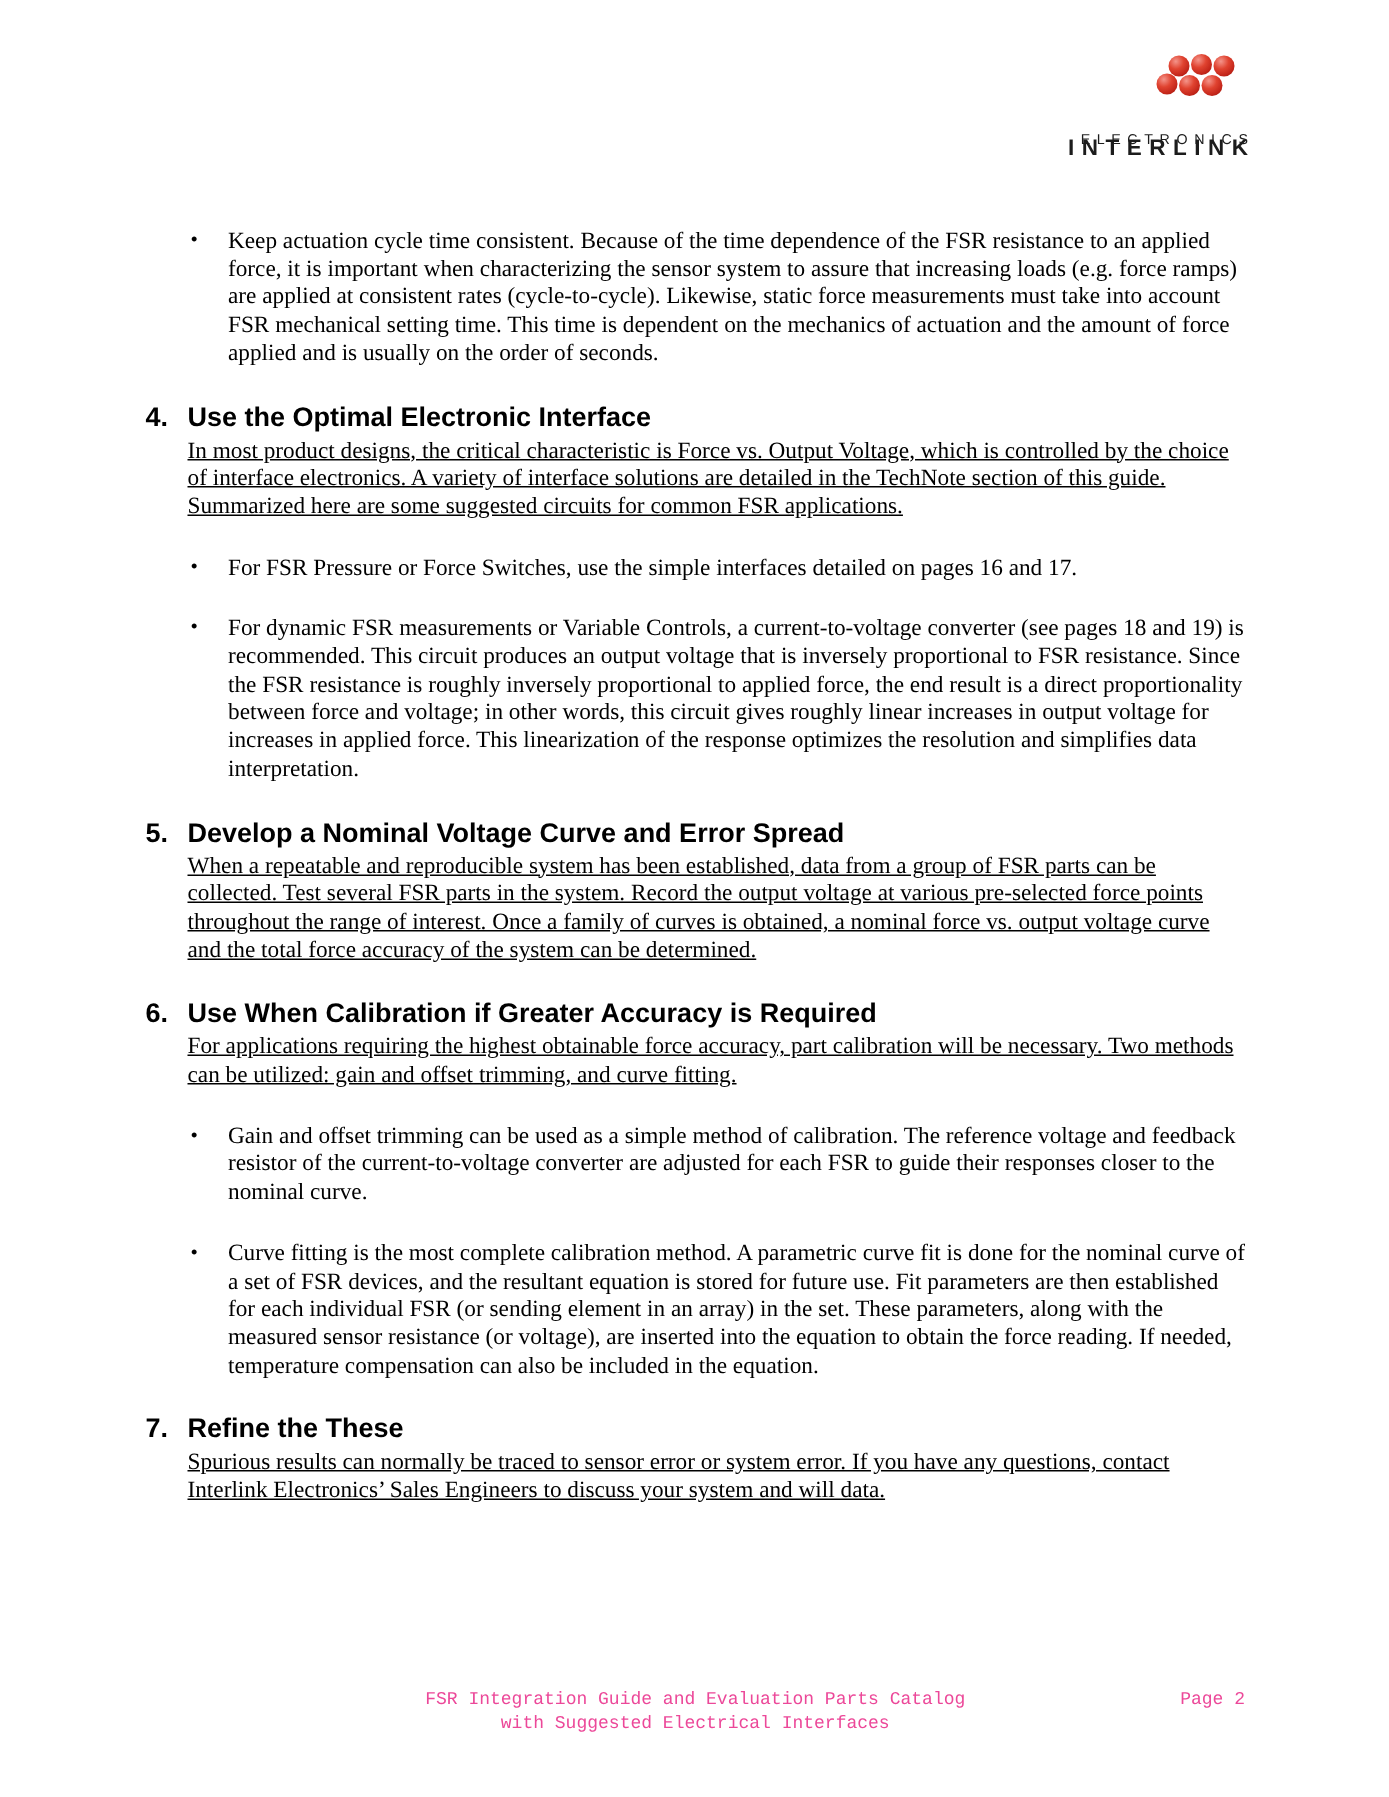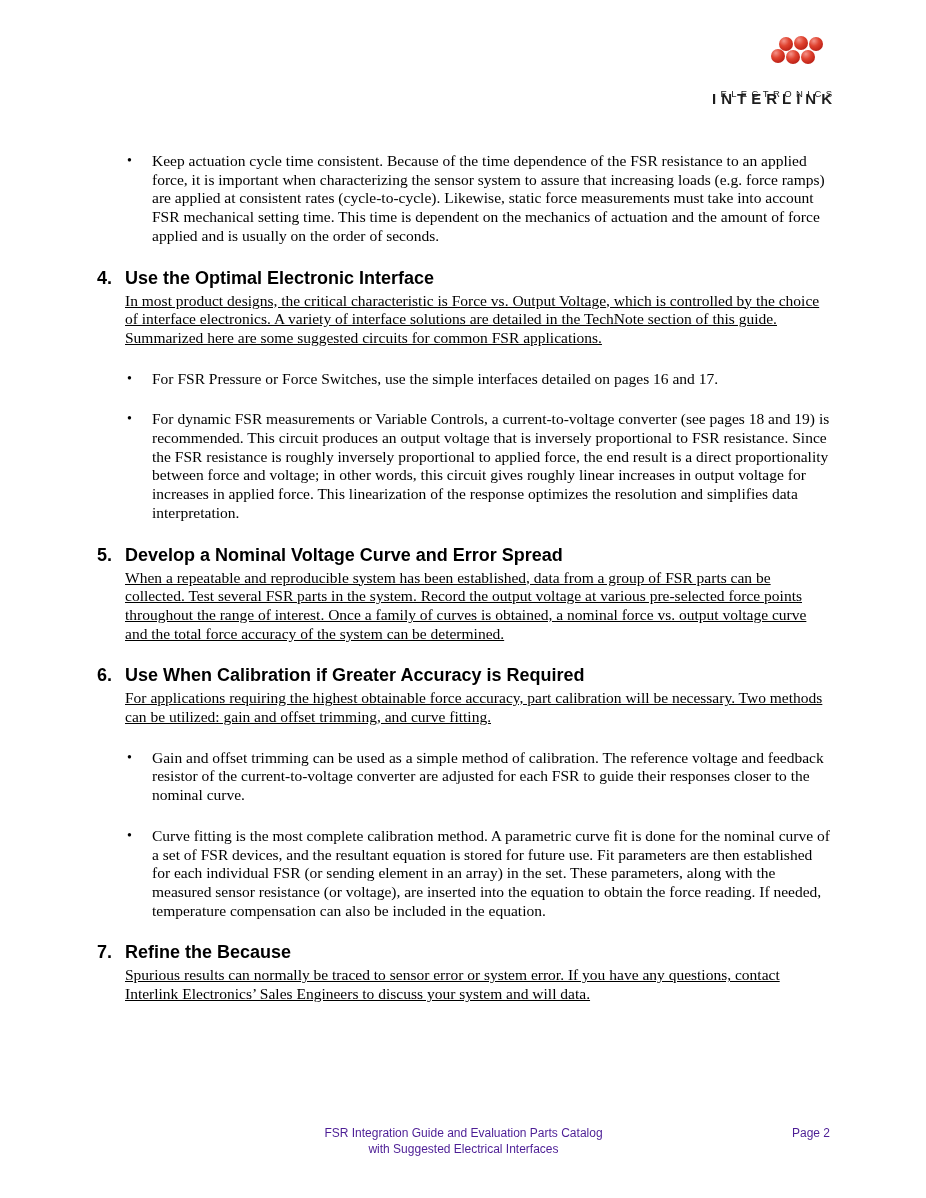--- a/index.html
+++ b/index.html
@@ -59,22 +59,22 @@
     font-weight:bold; font-size:18px; line-height:20px; color:#000;
   }
   .heading .num { width:28px; flex-shrink:0; }
   .heading .title { flex:1; }
   .section > p { margin:1px 0 22px 28px;text-decoration:underline; }
   .section:first-of-type .heading { margin-top:0; }
 
   
   .footer {
     position:absolute; left:97px; right:96px; top:1125px;
-    font-family:Liberation Sans, sans-serif;
-    font-size:12px; line-height:16px; color:#4c1d95;
+    font-family:Liberation Mono, monospace;
+    font-size:12px; line-height:16px; color:#ec4899;
   }
   .footer-center { text-align:center; }
   .page-num { position:absolute; right:0; top:0; }
 </style>
 </head>
 <body>
 
 <div class="page">
 
   <div class="logo">
@@ -139,21 +139,21 @@
         <li>
           <span class="bullet-glyph">•</span>
           <span class="btext">Curve fitting is the most complete calibration method.  A parametric curve fit is done for the nominal curve of a set of FSR devices, and the resultant equation is stored for future use.  Fit parameters are then established for each individual FSR (or sending element in an array) in the set.  These parameters, along with the measured sensor resistance (or voltage), are inserted into the equation to obtain the force reading.  If needed, temperature compensation can also be included in the equation.</span>
         </li>
       </ul>
     </div>
 
     <div class="section">
       <div class="heading">
         <span class="num">7.</span>
-        <span class="title">Refine the Because</span>
+        <span class="title">Refine the These</span>
       </div>
       <p>Spurious results can normally be traced to sensor error or system error.  If you have any questions, contact Interlink Electronics’ Sales Engineers to discuss your system and will data.</p>
     </div>
 
   </div>
 
   <div class="footer">
     <div class="footer-center">
       <div>FSR Integration Guide and Evaluation Parts Catalog</div>
       <div>with Suggested Electrical Interfaces</div>

